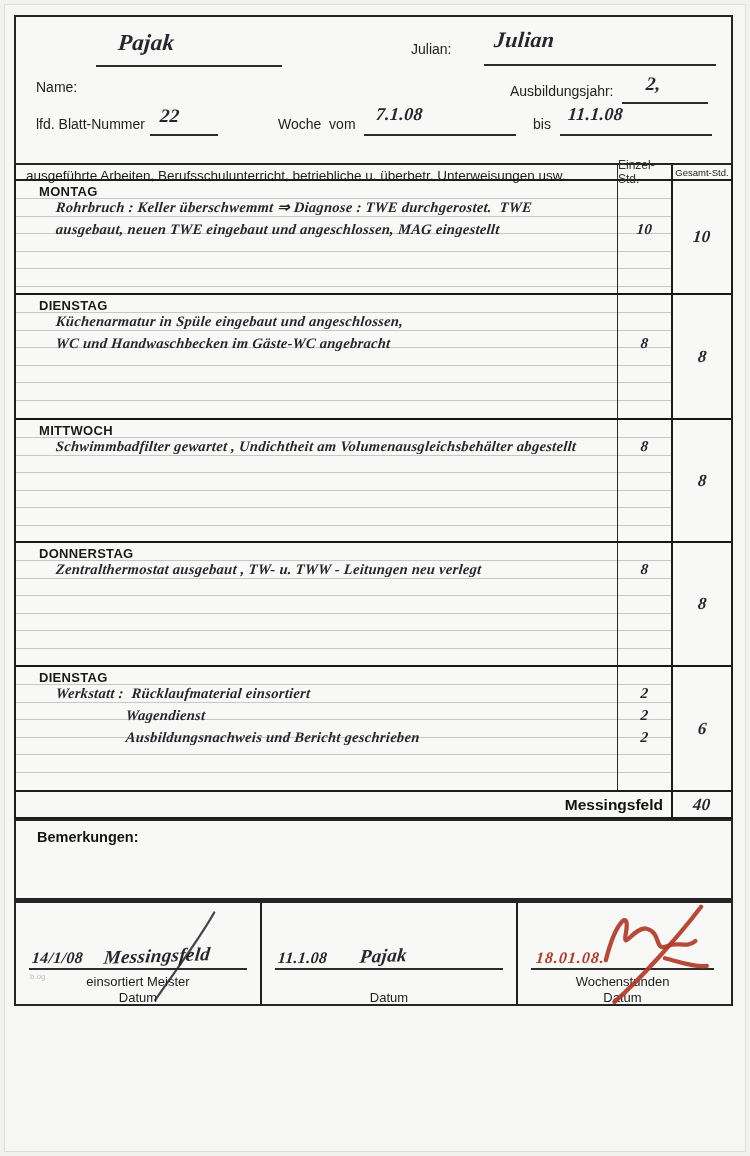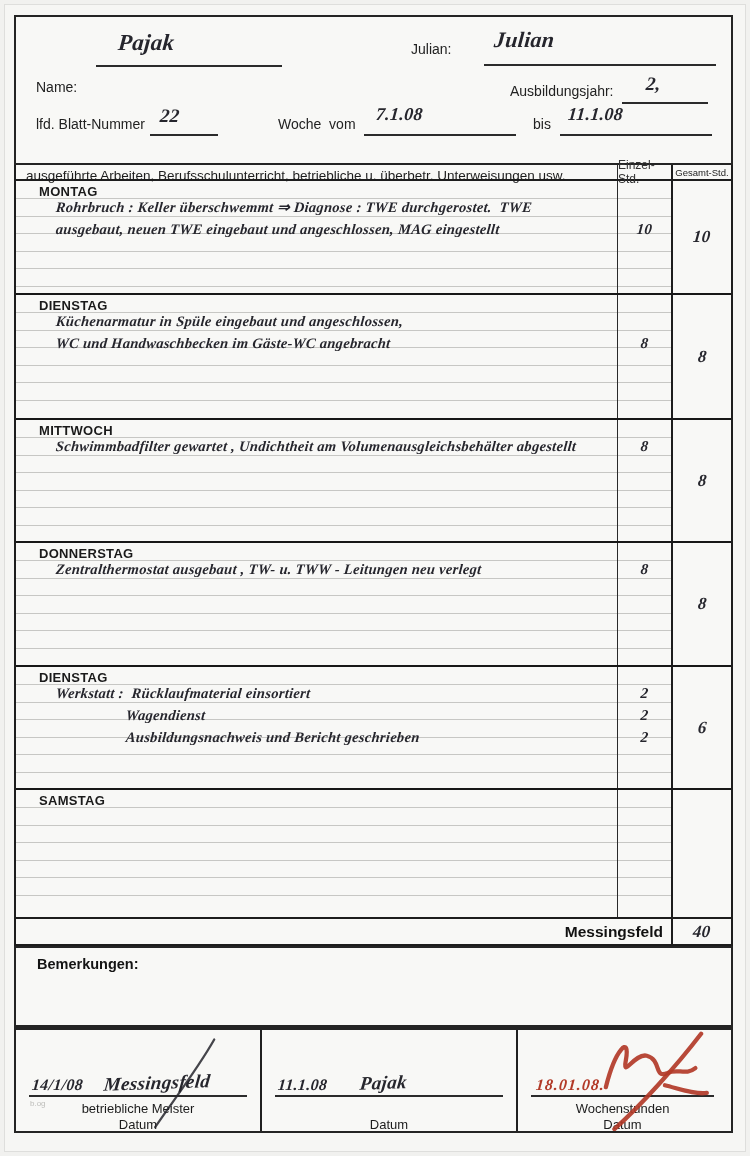--- a/index.html
+++ b/index.html
@@ -218,51 +218,39 @@
           </div>
           <div class="einzelcol">
             <div class="einzelval hw" style="top: 15px;">2</div>
             <div class="einzelval hw" style="top: 37.2px;">2</div>
             <div class="einzelval hw" style="top: 59.4px;">2</div>
           </div>
           <div class="gesamtcol">
             <span class="gesamtval hw">6</span>
           </div>
         </div>
-        <div class="day" style="height: 127px;">
-          <div class="rule" style="top: 17px;"></div>
-          <div class="rule" style="top: 34.5px;"></div>
-          <div class="rule" style="top: 52px;"></div>
-          <div class="rule" style="top: 69.5px;"></div>
-          <div class="rule" style="top: 87px;"></div>
-          <div class="rule" style="top: 104.5px;"></div>
-          <div class="dayname">SAMSTAG</div>
-          <div class="entries"></div>
-          <div class="einzelcol"></div>
-          <div class="gesamtcol"></div>
-        </div>
       </div>
     <div class="wrow">
       <div class="wlabel">Messingsfeld</div>
       <div class="wcell">
         <span class="hw wval">40</span>
       </div>
     </div>
   </div>
 
   <div class="box bem">
     <span class="bemlabel">Bemerkungen:</span>
   </div>
 
   <div class="box sigrow" id="sigs">
       <div class="sigcell" style="width: 244px;">
         <div class="sigline"></div>
         <span class="sigdate hw" style="left: 16px;">14/1/08</span>
         <span class="signame hw" style="left: 88px; transform: skewX(-8deg) rotate(-2deg);">Messingsfeld</span>
-        <div class="sigrole">betriebliche Meister</div>
+        <div class="sigrole">einsortiert Meister</div>
         <div class="sigdatum">Datum</div>
         <span class="watermark">b.og</span>
         <svg class="sigsvg" viewBox="0 0 244 106">
           <path d="M202 10 C 184 42, 156 78, 140 102" stroke="#26262d" stroke-width="2.4" fill="none" stroke-linecap="round" opacity="0.85"></path>
         </svg>
       </div>
       <div class="sigcell" style="width: 256px;">
         <div class="sigline"></div>
         <span class="sigdate hw" style="left: 16px;">11.1.08</span>
         <span class="signame hw" style="left: 98px; transform: skewX(-8deg) rotate(-2deg);">Pajak</span>

